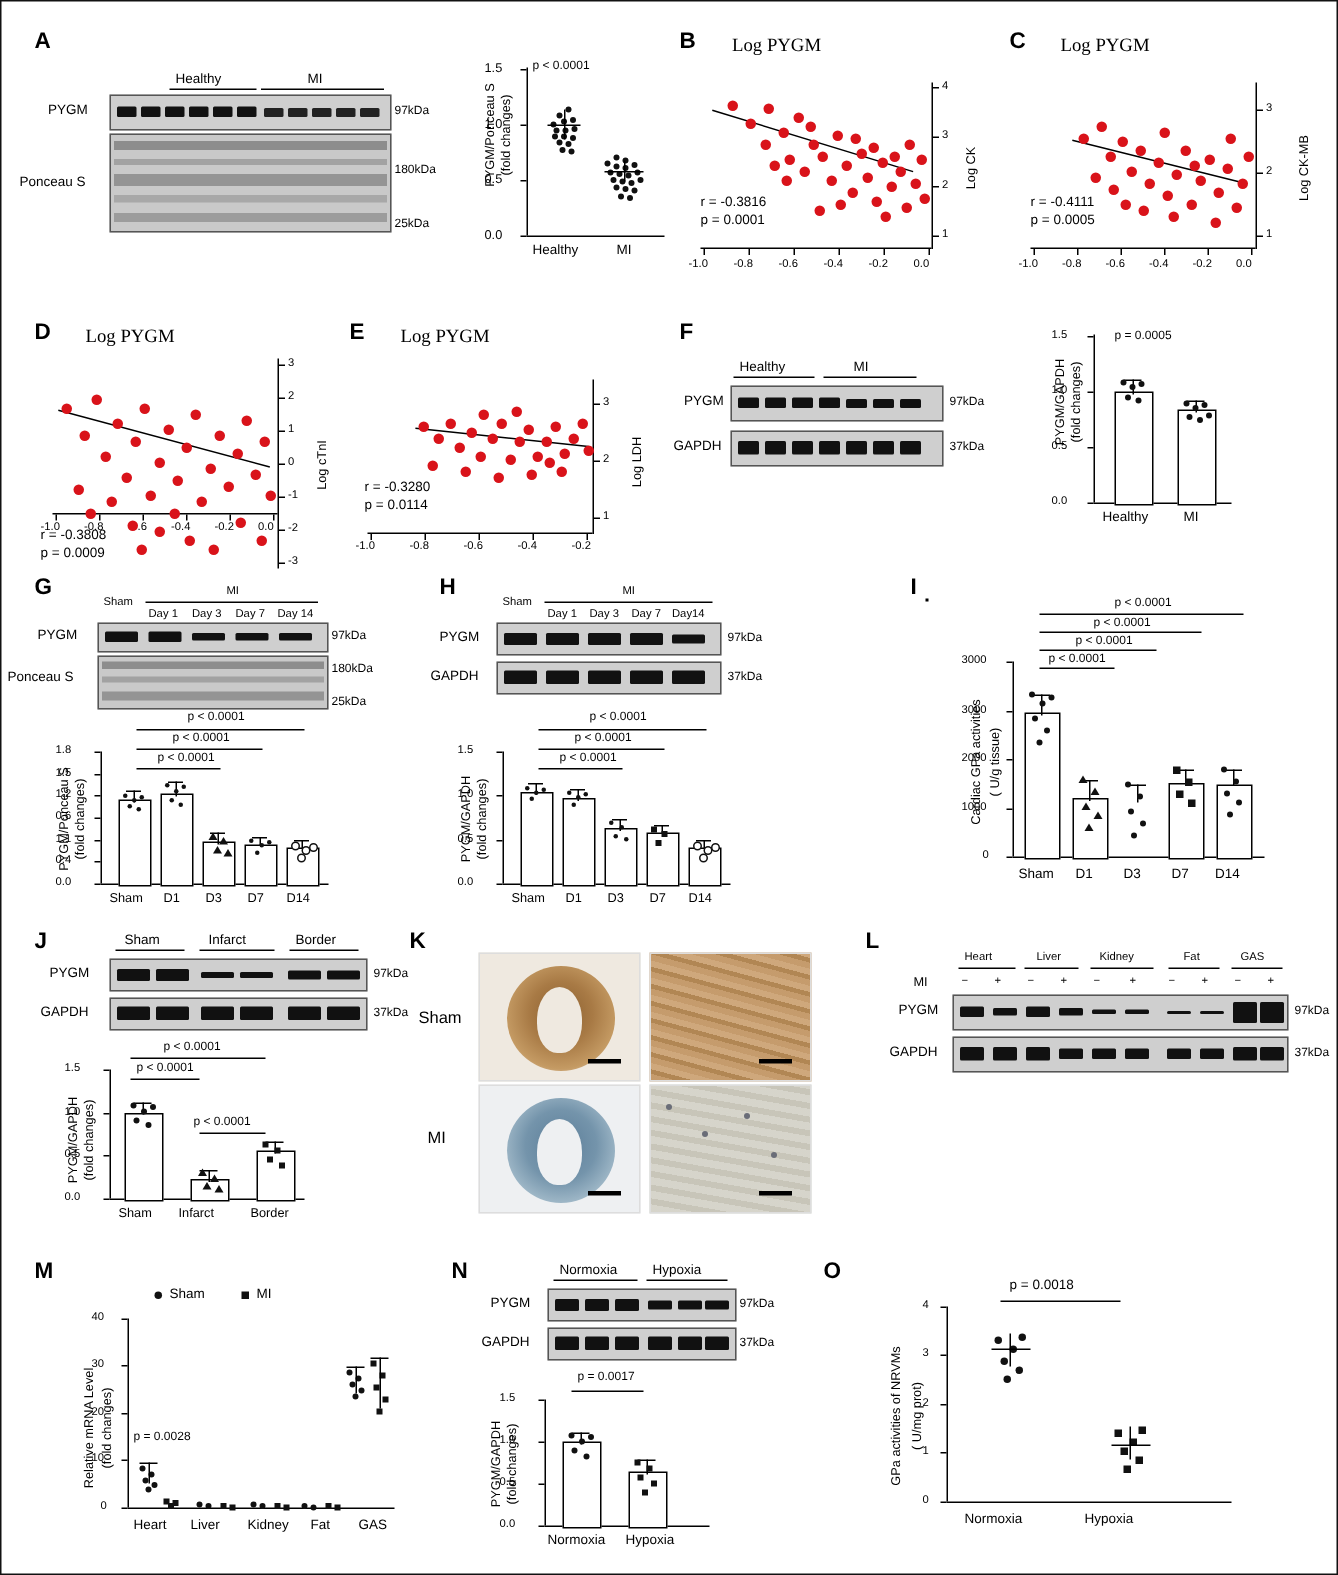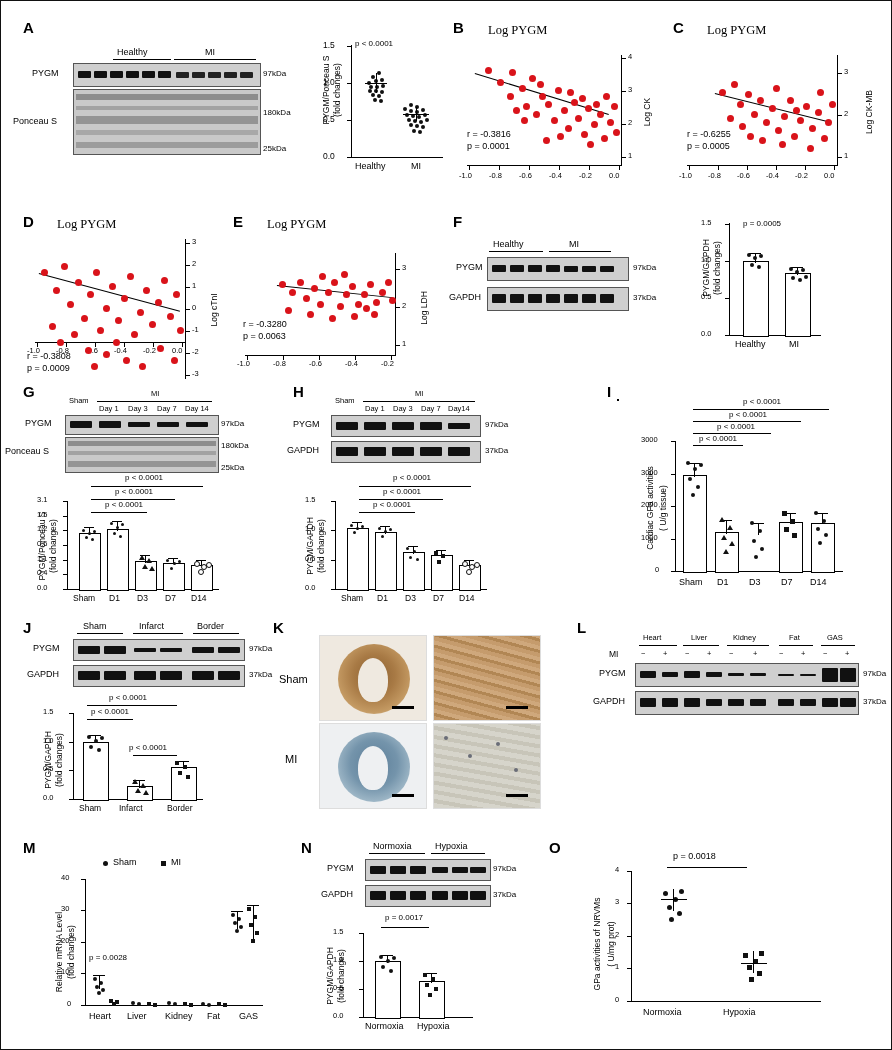--- a/index.html
+++ b/index.html
@@ -258,21 +258,21 @@
     <div class="dot" style="left:60px;top:88px;width:7px;height:7px;"></div>
     <div class="dot" style="left:72px;top:92px;width:7px;height:7px;"></div>
     <div class="dot" style="left:92px;top:96px;width:7px;height:7px;"></div>
     <div class="dot" style="left:120px;top:100px;width:7px;height:7px;"></div>
     <div class="dot" style="left:40px;top:70px;width:7px;height:7px;"></div>
     <div class="dot" style="left:52px;top:78px;width:7px;height:7px;"></div>
     <div class="dot" style="left:86px;top:40px;width:7px;height:7px;"></div>
     <div class="dot" style="left:130px;top:44px;width:7px;height:7px;"></div>
     <div class="dot" style="left:106px;top:62px;width:7px;height:7px;"></div>
 
-    <div class="stat" style="left:0px;top:84px;">r = -0.6255</div>
+    <div class="stat" style="left:0px;top:84px;">r = -0.4111</div>
     <div class="stat" style="left:0px;top:96px;">p = 0.0005</div>
   </div>
 
   <div class="plabel" style="left:22px;top:212px;">D</div>
   <div class="ttl" style="left:56px;top:216px;">Log PYGM</div>
   <div class="panel" style="left:26px;top:238px;width:200px;height:140px;">
     <div class="axisline" style="left:8px;top:103px;width:150px;height:1px;"></div>
     <div class="axisline" style="left:158px;top:0px;width:1px;height:140px;"></div>
     <div class="tick" style="left:10px;top:104px;"></div>
       <div class="xs" style="position:absolute;left:0px;top:107px;font-family:'Liberation Sans',sans-serif;">-1.0</div>
@@ -393,21 +393,21 @@
     <div class="dot" style="left:66px;top:66px;width:7px;height:7px;"></div>
     <div class="dot" style="left:88px;top:70px;width:7px;height:7px;"></div>
     <div class="dot" style="left:110px;top:68px;width:7px;height:7px;"></div>
     <div class="dot" style="left:130px;top:66px;width:7px;height:7px;"></div>
     <div class="dot" style="left:44px;top:62px;width:7px;height:7px;"></div>
     <div class="dot" style="left:100px;top:26px;width:7px;height:7px;"></div>
     <div class="dot" style="left:122px;top:60px;width:7px;height:7px;"></div>
     <div class="dot" style="left:78px;top:28px;width:7px;height:7px;"></div>
 
     <div class="stat" style="left:2px;top:74px;">r = -0.3280</div>
-    <div class="stat" style="left:2px;top:86px;">p = 0.0063</div>
+    <div class="stat" style="left:2px;top:86px;">p = 0.0114</div>
   </div>
 
   <div class="plabel" style="left:452px;top:212px;">F</div>
 
   <div class="blotlabel" style="left:492px;top:238px;">Healthy</div>
   <div class="grpline" style="left:488px;top:250px;width:54px;"></div>
   <div class="blotlabel" style="left:568px;top:238px;">MI</div>
   <div class="grpline" style="left:548px;top:250px;width:62px;"></div>
 
   <div class="blot" style="left:486px;top:256px;width:140px;height:22px;">
@@ -512,21 +512,21 @@
       <div class="xs" style="position:absolute;left:8px;top:89px;font-family:'Liberation Sans',sans-serif;">0.4</div>
     <div class="tickh" style="left:34px;top:81px;"></div>
       <div class="xs" style="position:absolute;left:8px;top:75px;font-family:'Liberation Sans',sans-serif;">1.1</div>
     <div class="tickh" style="left:34px;top:66px;"></div>
       <div class="xs" style="position:absolute;left:8px;top:60px;font-family:'Liberation Sans',sans-serif;">0.6</div>
     <div class="tickh" style="left:34px;top:51px;"></div>
       <div class="xs" style="position:absolute;left:8px;top:45px;font-family:'Liberation Sans',sans-serif;">1.2</div>
     <div class="tickh" style="left:34px;top:37px;"></div>
       <div class="xs" style="position:absolute;left:8px;top:31px;font-family:'Liberation Sans',sans-serif;">1.5</div>
     <div class="tickh" style="left:34px;top:22px;"></div>
-      <div class="xs" style="position:absolute;left:8px;top:16px;font-family:'Liberation Sans',sans-serif;">3.1</div>
+      <div class="xs" style="position:absolute;left:8px;top:16px;font-family:'Liberation Sans',sans-serif;">1.8</div>
 
     <div class="ylab" style="left:-42px;top:62px;width:110px;transform:rotate(-90deg);">PYGM/Ponceau S</div>
     <div class="ylab" style="left:-31px;top:62px;width:110px;transform:rotate(-90deg);">(fold changes)</div>
 
     <div class="sig" style="left:96px;top:-6px;">p &lt; 0.0001</div>
     <div class="sigline" style="left:62px;top:7px;width:112px;"></div>
     <div class="sig" style="left:86px;top:8px;">p &lt; 0.0001</div>
     <div class="sigline" style="left:62px;top:20px;width:84px;"></div>
     <div class="sig" style="left:76px;top:21px;">p &lt; 0.0001</div>
     <div class="sigline" style="left:62px;top:33px;width:56px;"></div>

